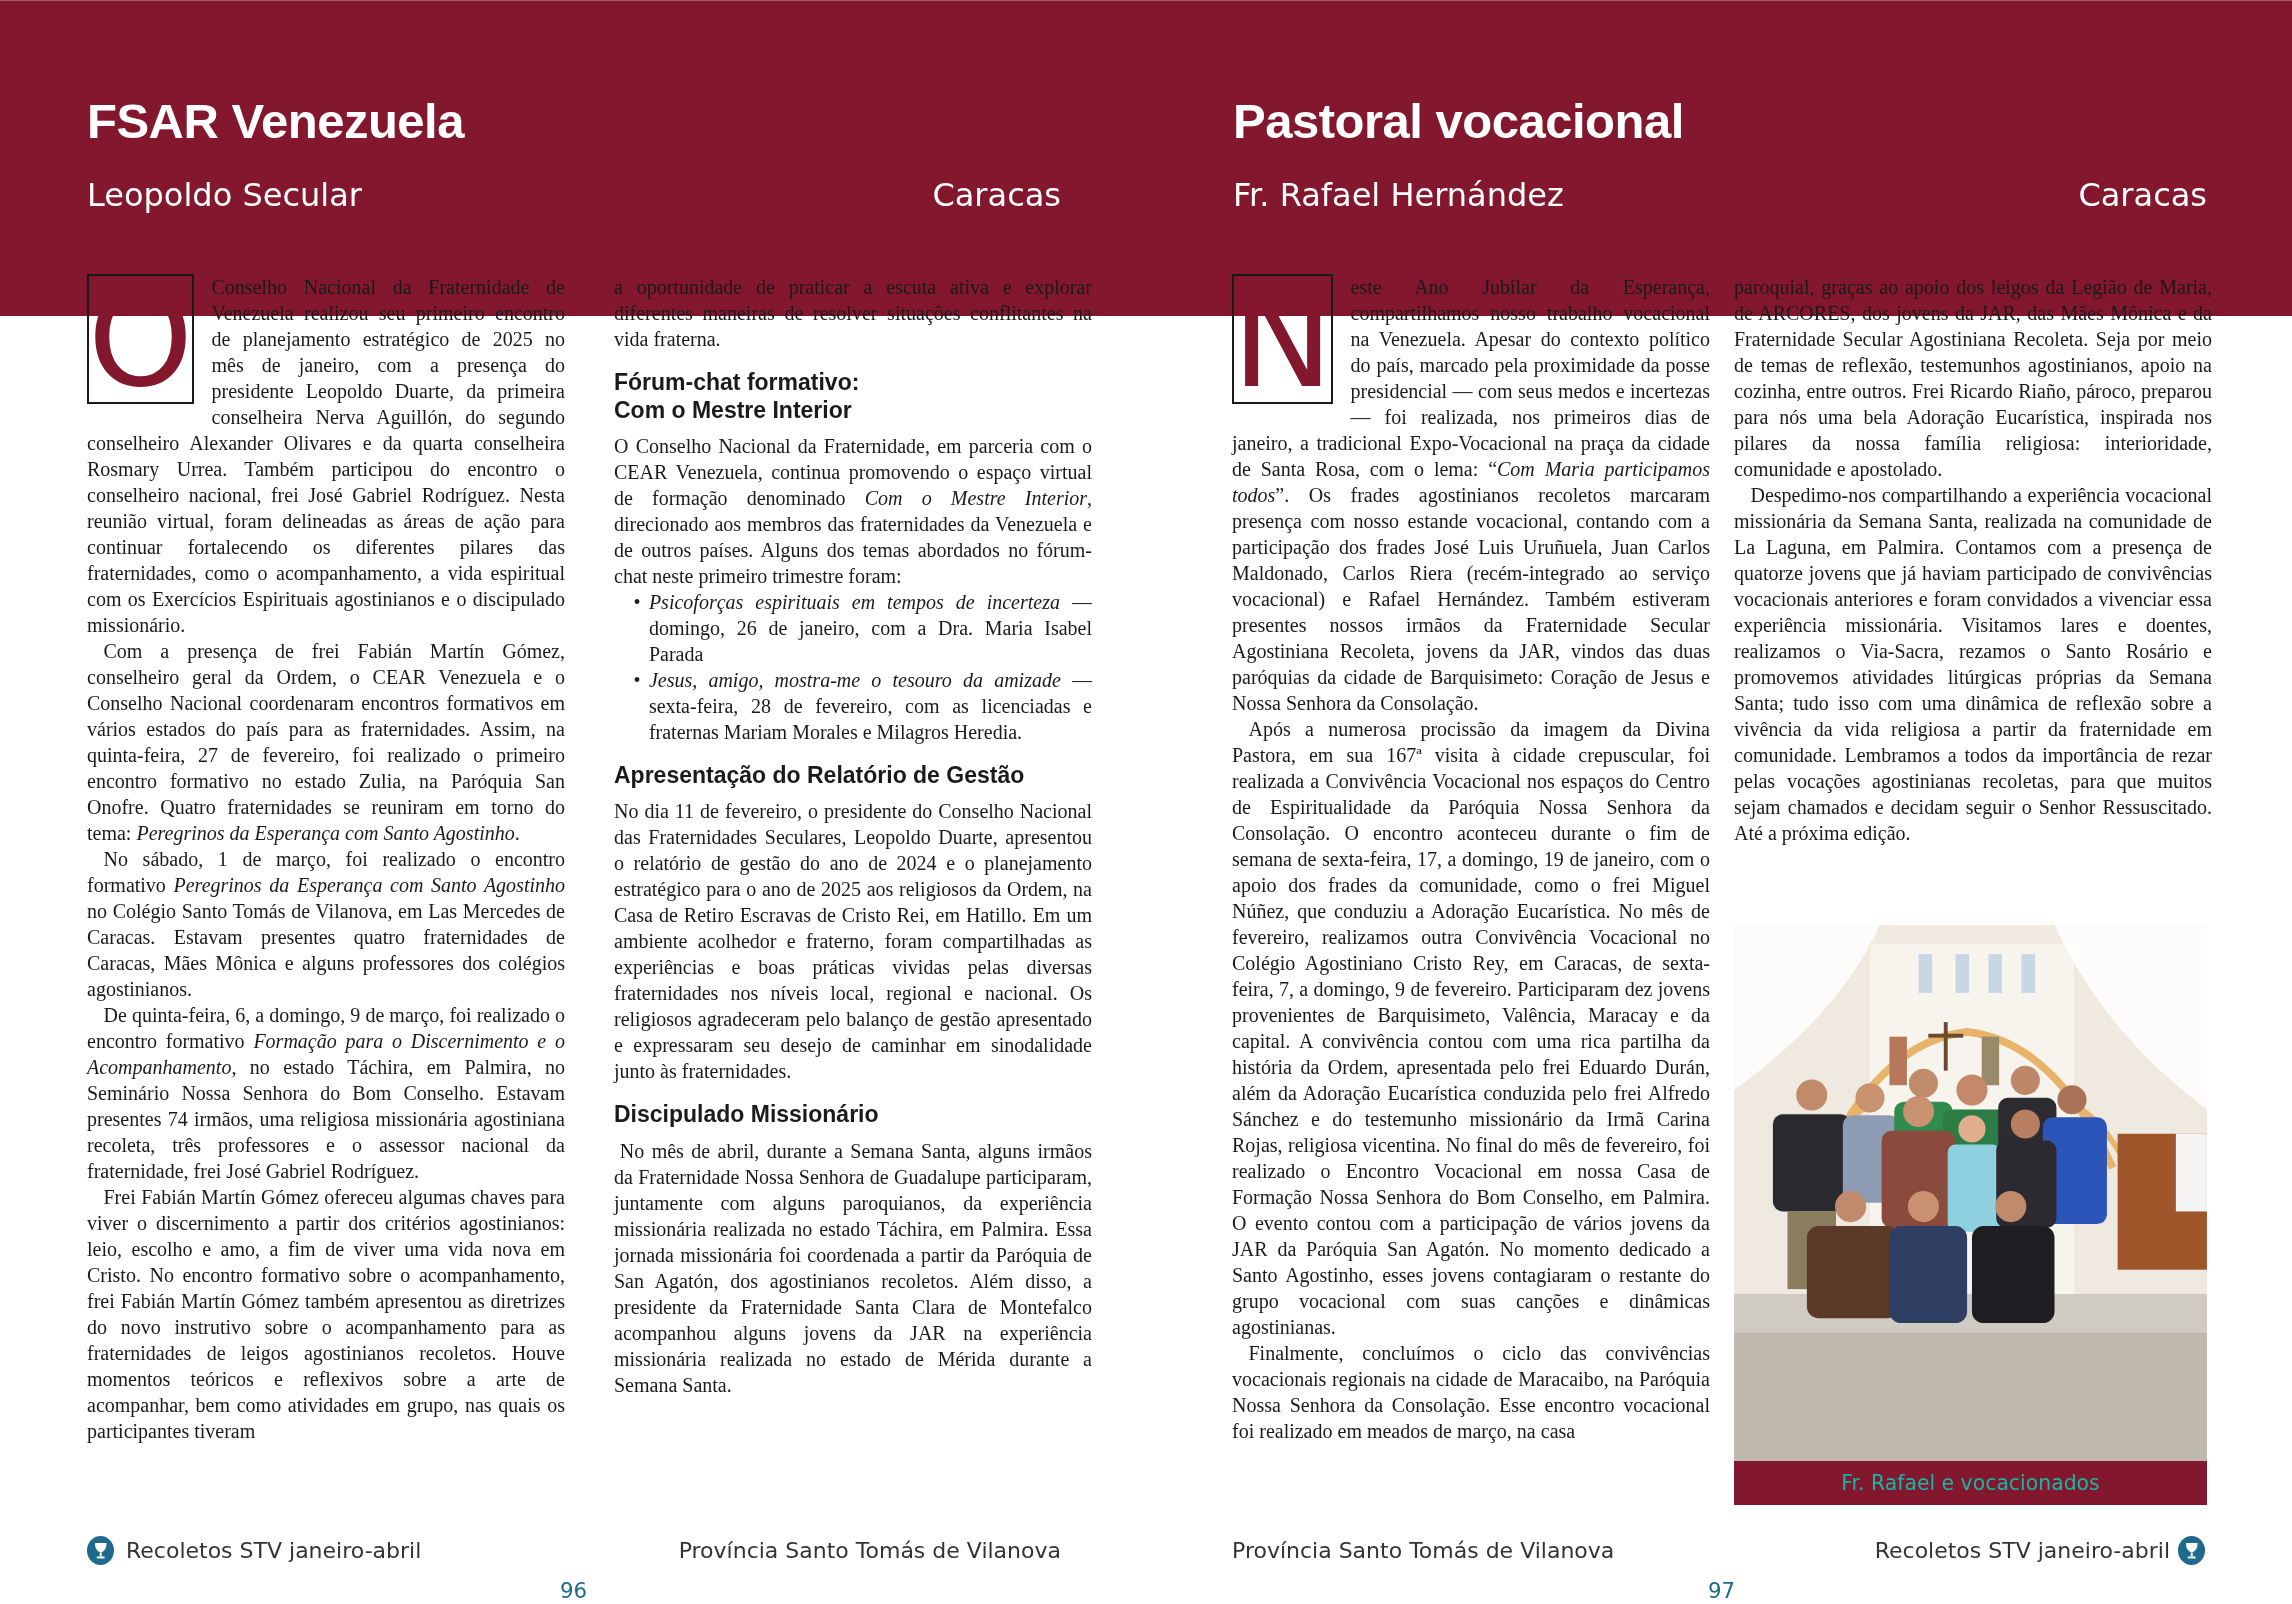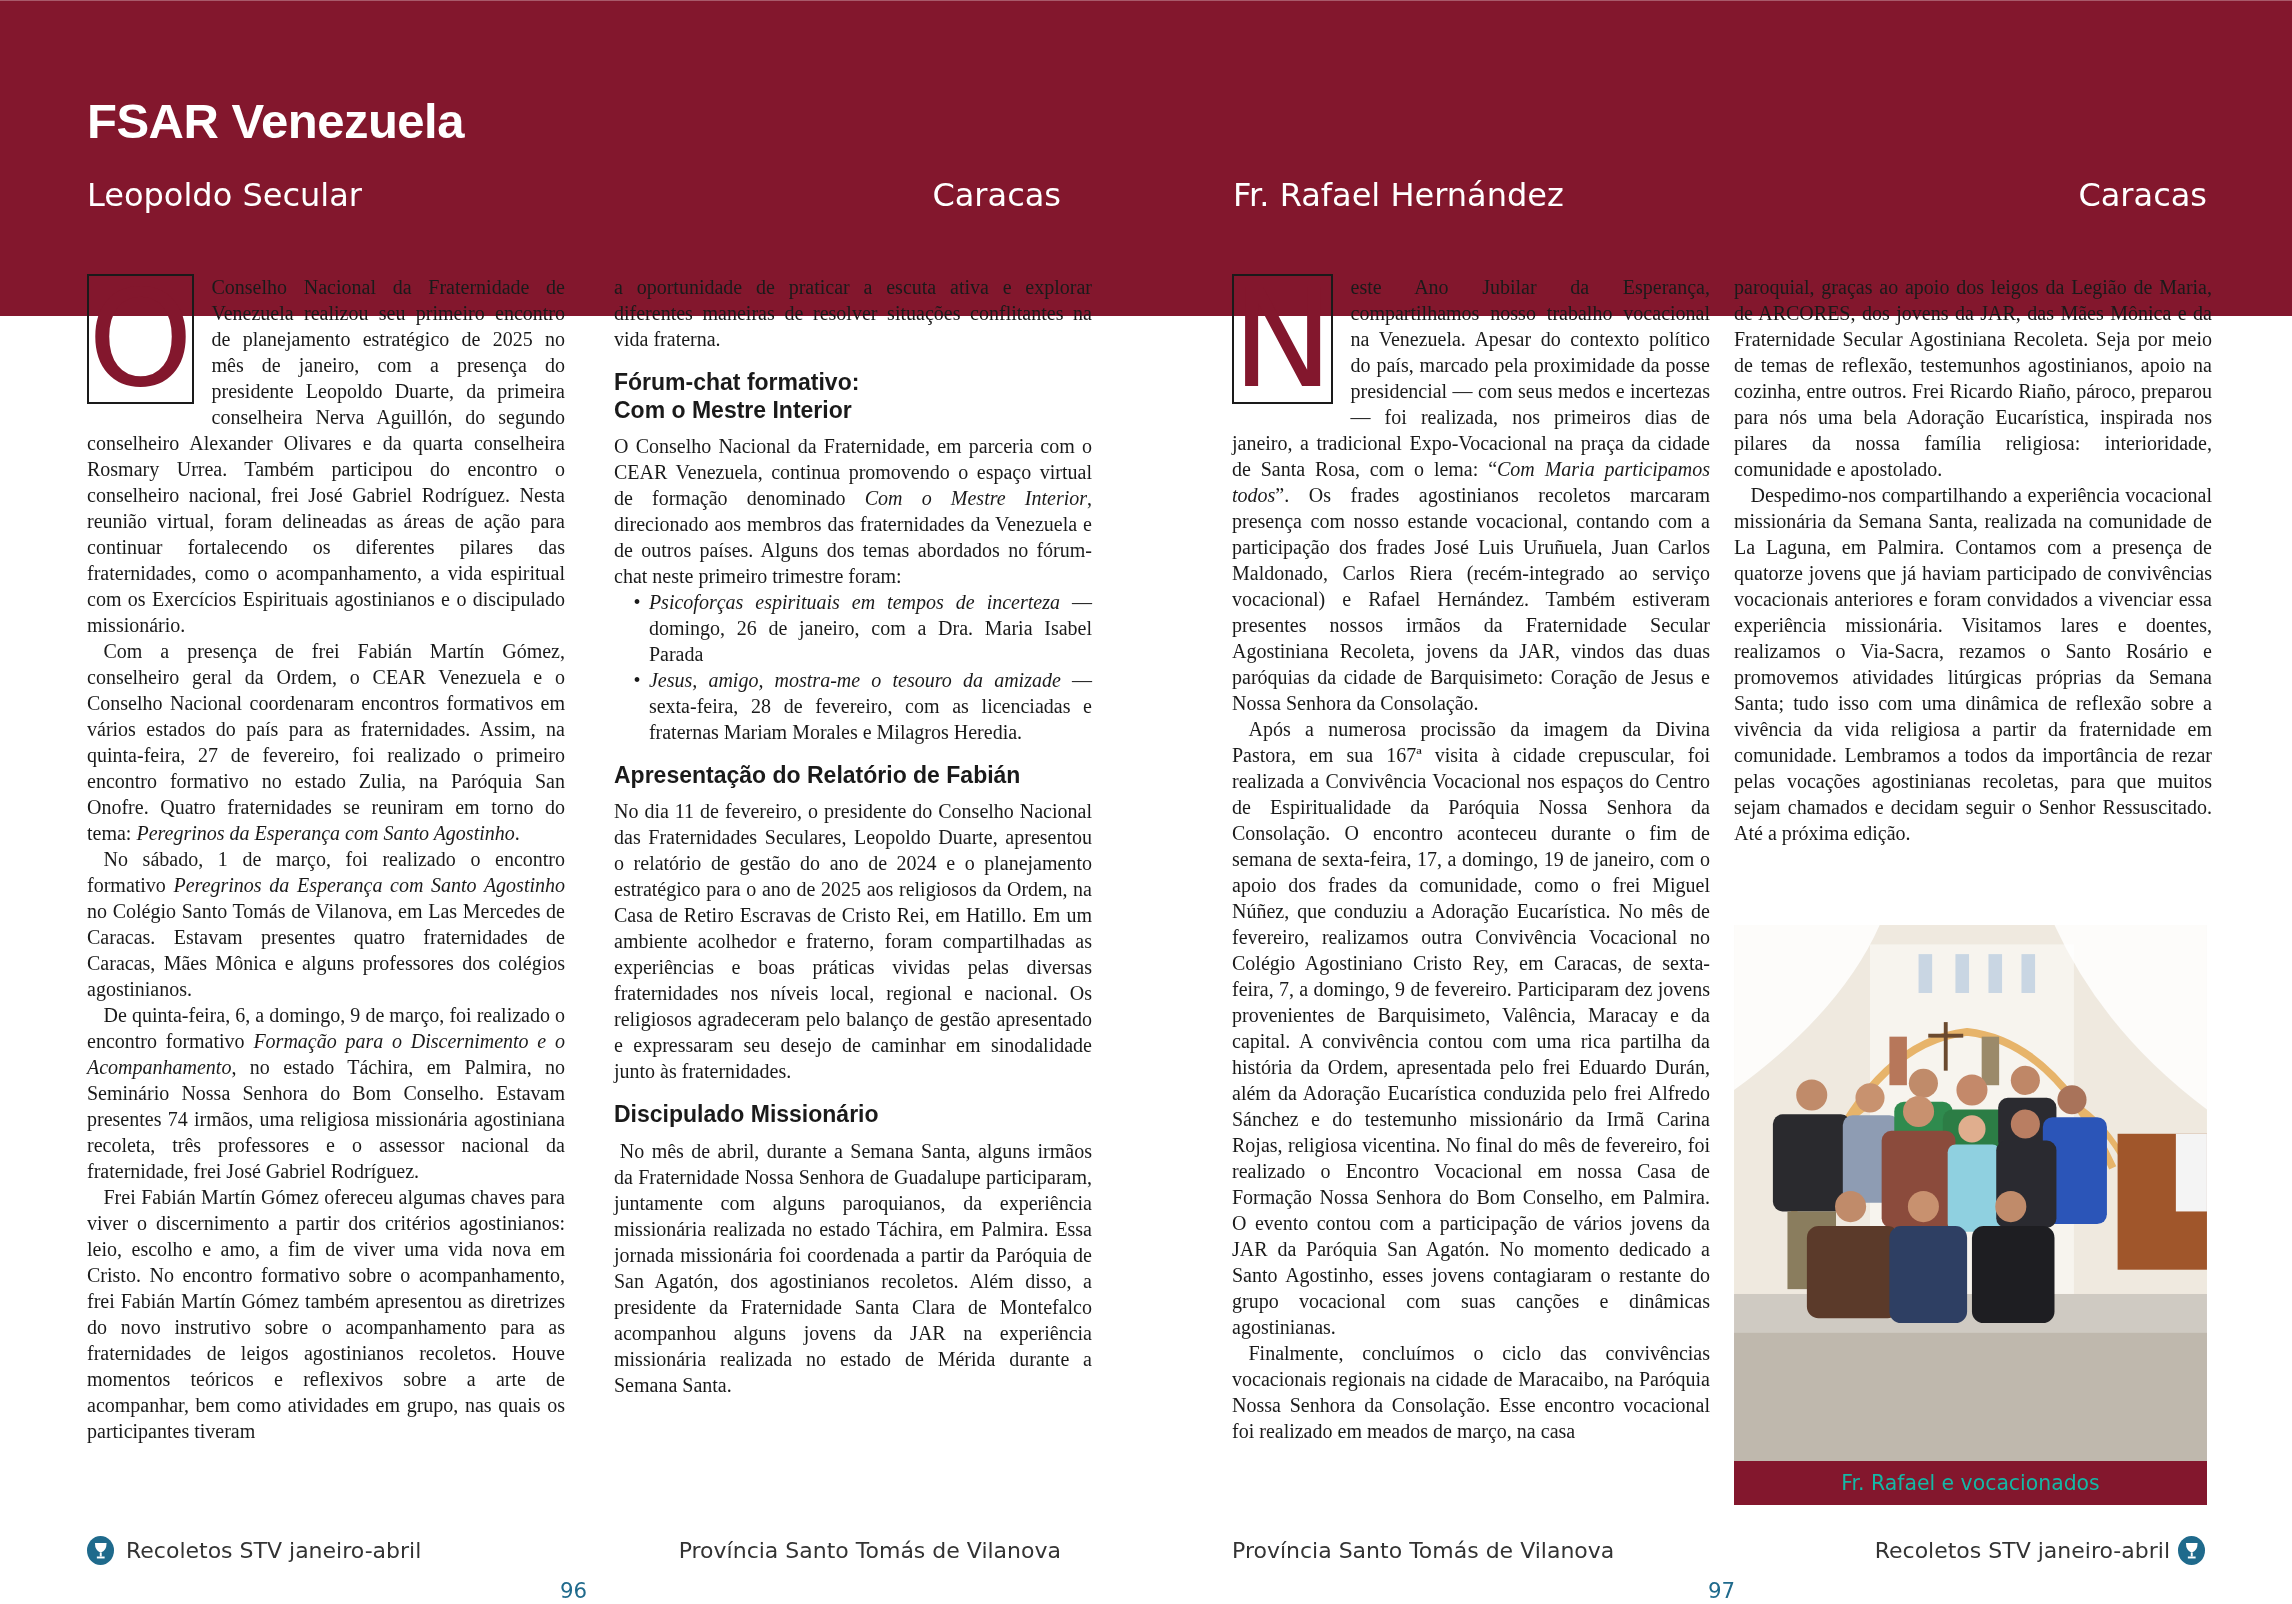--- a/index.html
+++ b/index.html
@@ -79,20 +79,21 @@
 </head>
 <body>
 
 <div class="header">
   <div class="hdr-page hdr-left">
     <div class="hdr-title">FSAR Venezuela</div>
     <div class="hdr-author">Leopoldo Secular</div>
     <div class="hdr-place">Caracas</div>
   </div>
   <div class="hdr-page hdr-right">
+    <div class="hdr-title">Pastoral vocacional</div>
     <div class="hdr-author">Fr. Rafael Hernández</div>
     <div class="hdr-place">Caracas</div>
   </div>
 </div>
 
 <div class="col col1">
   <div class="dropcap o">O</div>
   <p class="first">Conselho Nacional da Fraternidade de Venezuela realizou seu primeiro encontro de planejamento estratégico de 2025 no mês de janeiro, com a presença do presidente Leopoldo Duarte, da primeira conselheira Nerva Aguillón, do segundo conselheiro Alexander Olivares e da quarta conselheira Rosmary Urrea. Também participou do encontro o conselheiro nacional, frei José Gabriel Rodríguez. Nesta reunião virtual, foram delineadas as áreas de ação para continuar fortalecendo os diferentes pilares das fraternidades, como o acompanhamento, a vida espiritual com os Exercícios Espirituais agostinianos e o discipulado missionário.</p>
   <p><span>Com a presença de frei Fabián Martín Gómez, conselheiro geral da Ordem, o CEAR Venezuela e o Conselho Nacional coordenaram encontros formativos em vários estados do país para as fraternidades. Assim, na quinta-feira, 27 de fevereiro, foi realizado o primeiro encontro formativo no estado Zulia, na Paróquia San Onofre. Quatro fraternidades se reuniram em torno do tema: </span><em>Peregrinos da Esperança com Santo Agostinho</em><span>.</span></p>
   <p><span>No sábado, 1 de março, foi realizado o encontro formativo </span><em>Peregrinos da Esperança com Santo Agostinho</em><span> no Colégio Santo Tomás de Vilanova, em Las Mercedes de Caracas. Estavam presentes quatro fraternidades de Caracas, Mães Mônica e alguns professores dos colégios agostinianos.</span></p>
@@ -104,21 +105,21 @@
   <p class="noindent">a oportunidade de praticar a escuta ativa e explorar diferentes maneiras de resolver situações conflitantes na vida fraterna.</p>
   <div class="subhead">
     <div>Fórum-chat formativo:</div>
     <div>Com o Mestre Interior</div>
   </div>
   <p class="noindent"><span>O Conselho Nacional da Fraternidade, em parceria com o CEAR Venezuela, continua promovendo o espaço virtual de formação denominado </span><em>Com o Mestre Interior</em><span>, direcionado aos membros das fraternidades da Venezuela e de outros países. Alguns dos temas abordados no fórum-chat neste primeiro trimestre foram:</span></p>
   <ul class="bullets">
     <li><em>Psicoforças espirituais em tempos de incerteza</em><span> — domingo, 26 de janeiro, com a Dra. Maria Isabel Parada</span></li>
     <li><em>Jesus, amigo, mostra-me o tesouro da amizade</em><span> — sexta-feira, 28 de fevereiro, com as licenciadas e fraternas Mariam Morales e Milagros Heredia.</span></li>
   </ul>
-  <div class="subhead">Apresentação do Relatório de Fabián</div>
+  <div class="subhead">Apresentação do Relatório de Gestão</div>
   <p class="noindent">No dia 11 de fevereiro, o presidente do Conselho Nacional das Fraternidades Seculares, Leopoldo Duarte, apresentou o relatório de gestão do ano de 2024 e o planejamento estratégico para o ano de 2025 aos religiosos da Ordem, na Casa de Retiro Escravas de Cristo Rei, em Hatillo. Em um ambiente acolhedor e fraterno, foram compartilhadas as experiências e boas práticas vividas pelas diversas fraternidades nos níveis local, regional e nacional. Os religiosos agradeceram pelo balanço de gestão apresentado e expressaram seu desejo de caminhar em sinodalidade junto às fraternidades.</p>
   <div class="subhead">Discipulado Missionário</div>
   <p class="noindent" style="text-indent:5.8px;">No mês de abril, durante a Semana Santa, alguns irmãos da Fraternidade Nossa Senhora de Guadalupe participaram, juntamente com alguns paroquianos, da experiência missionária realizada no estado Táchira, em Palmira. Essa jornada missionária foi coordenada a partir da Paróquia de San Agatón, dos agostinianos recoletos. Além disso, a presidente da Fraternidade Santa Clara de Montefalco acompanhou alguns jovens da JAR na experiência missionária realizada no estado de Mérida durante a Semana Santa.</p>
 </div>
 
 <div class="col col3">
   <div class="dropcap" style="width:101px;">N</div>
   <p class="first"><span>este Ano Jubilar da Esperança, compartilhamos nosso trabalho vocacional na Venezuela. Apesar do contexto político do país, marcado pela proximidade da posse presidencial — com seus medos e incertezas — foi realizada, nos primeiros dias de janeiro, a tradicional Expo-Vocacional na praça da cidade de Santa Rosa, com o lema: “</span><em>Com Maria participamos todos</em><span>”. Os frades agostinianos recoletos marcaram presença com nosso estande vocacional, contando com a participação dos frades José Luis Uruñuela, Juan Carlos Maldonado, Carlos Riera (recém-integrado ao serviço vocacional) e Rafael Hernández. Também estiveram presentes nossos irmãos da Fraternidade Secular Agostiniana Recoleta, jovens da JAR, vindos das duas paróquias da cidade de Barquisimeto: Coração de Jesus e Nossa Senhora da Consolação.</span></p>
   <p>Após a numerosa procissão da imagem da Divina Pastora, em sua 167ª visita à cidade crepuscular, foi realizada a Convivência Vocacional nos espaços do Centro de Espiritualidade da Paróquia Nossa Senhora da Consolação. O encontro aconteceu durante o fim de semana de sexta-feira, 17, a domingo, 19 de janeiro, com o apoio dos frades da comunidade, como o frei Miguel Núñez, que conduziu a Adoração Eucarística. No mês de fevereiro, realizamos outra Convivência Vocacional no Colégio Agostiniano Cristo Rey, em Caracas, de sexta-feira, 7, a domingo, 9 de fevereiro. Participaram dez jovens provenientes de Barquisimeto, Valência, Maracay e da capital. A convivência contou com uma rica partilha da história da Ordem, apresentada pelo frei Eduardo Durán, além da Adoração Eucarística conduzida pelo frei Alfredo Sánchez e do testemunho missionário da Irmã Carina Rojas, religiosa vicentina. No final do mês de fevereiro, foi realizado o Encontro Vocacional em nossa Casa de Formação Nossa Senhora do Bom Conselho, em Palmira. O evento contou com a participação de vários jovens da JAR da Paróquia San Agatón. No momento dedicado a Santo Agostinho, esses jovens contagiaram o restante do grupo vocacional com suas canções e dinâmicas agostinianas.</p>
   <p>Finalmente, concluímos o ciclo das convivências vocacionais regionais na cidade de Maracaibo, na Paróquia Nossa Senhora da Consolação. Esse encontro vocacional foi realizado em meados de março, na casa</p>

